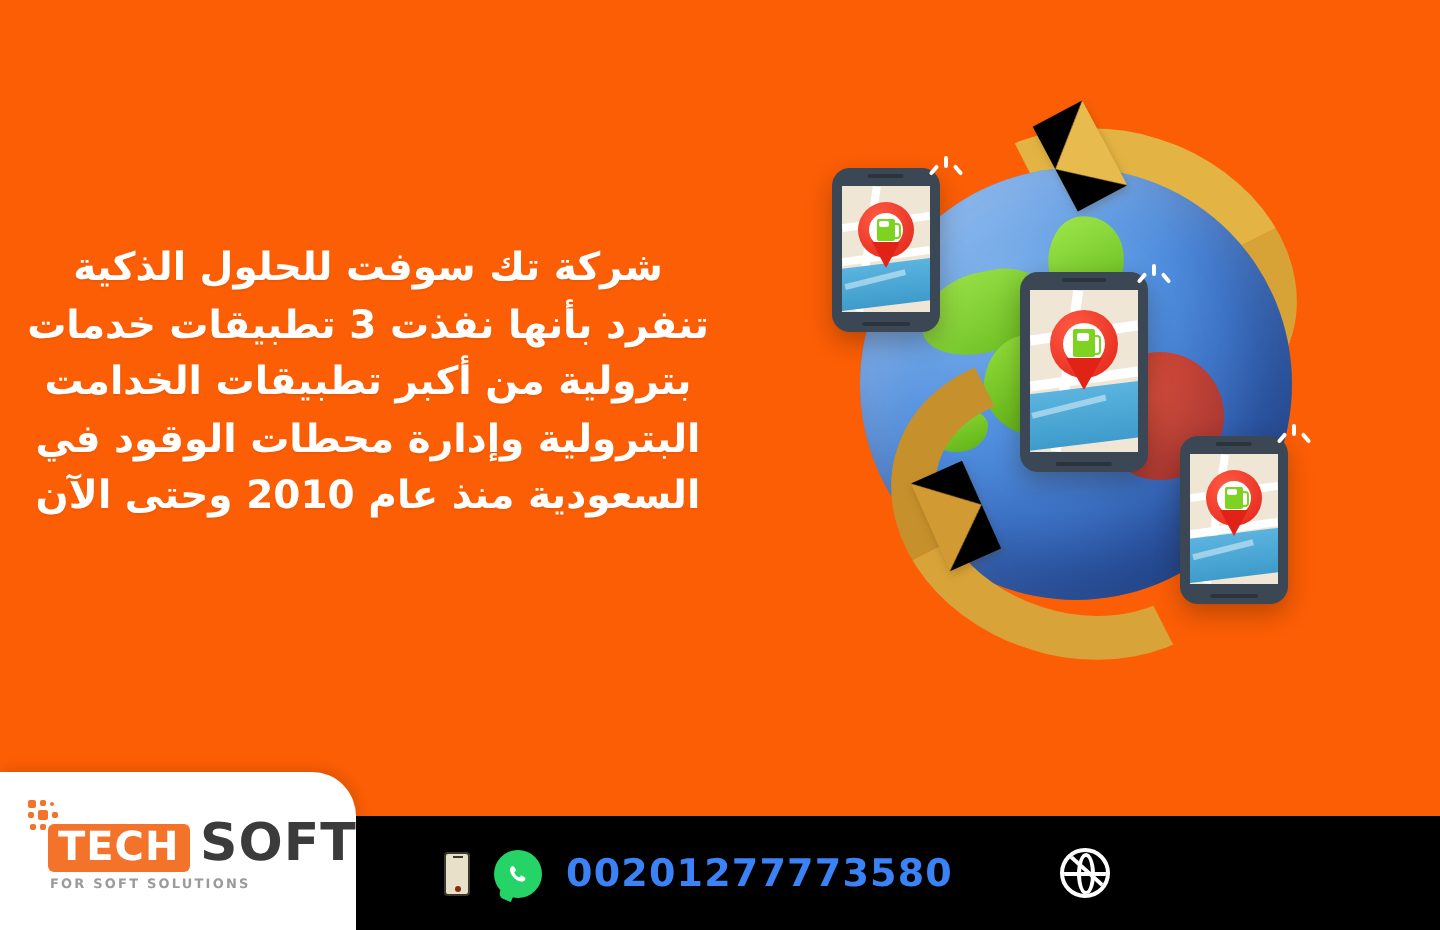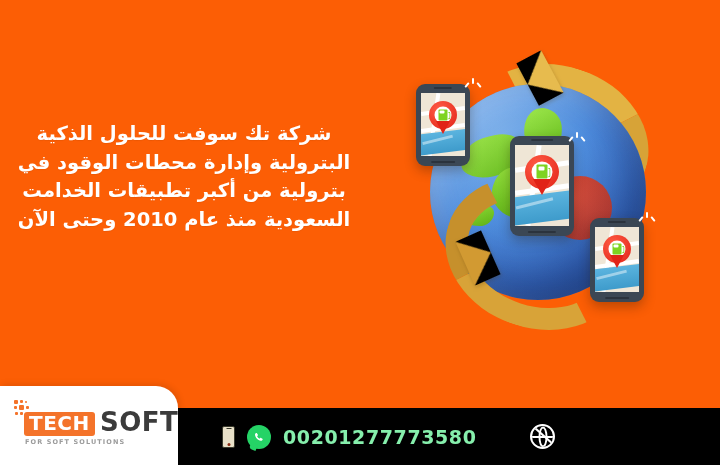--- a/index.html
+++ b/index.html
@@ -202,21 +202,21 @@
   .blackbar {
     position:absolute; left:0; right:0; top:408px; height:57px;
     background:#000000;
     display:flex; align-items:center;
   }
   .contact {
     position:absolute; left:222px; top:0; height:57px;
     display:flex; align-items:center; gap:12px;
   }
   .contact .txt {
-    color:#86efac; font-size:19px; font-weight:700; letter-spacing:.6px;
+    color:#3b82f6; font-size:19px; font-weight:700; letter-spacing:.6px;
     font-family:"DejaVu Sans","Liberation Sans",sans-serif;
   }
   .gap { width:30px; }
 
   .ico-phone {
     width:13px; height:22px; border-radius:2px;
     background:#E8E0C8; border:1.5px solid #3a3a2c;
     position:relative;
   }
   .ico-phone:before{
@@ -293,22 +293,23 @@
     font-family:"DejaVu Sans","Liberation Sans",sans-serif;
   }
 </style>
 </head>
 <body>
 
 <div id="poster">
 
   <div class="headline">
     <span class="ln">شركة تك سوفت للحلول الذكية</span>
+    <span class="ln">تنفرد بأنها نفذت 3 تطبيقات خدمات</span>
+    <span class="ln">بترولية من أكبر تطبيقات الخدامت</span>
     <span class="ln">البترولية وإدارة محطات الوقود في</span>
-    <span class="ln">بترولية من أكبر تطبيقات الخدامت</span>
     <span class="ln">السعودية منذ عام 2010 وحتى الآن</span>
   </div>
 
   <div class="illus">
 
     <div class="arc arc-top"></div>
 
     <div class="globe">
       <div class="redspot"></div>
       <div class="cont c1"></div>

